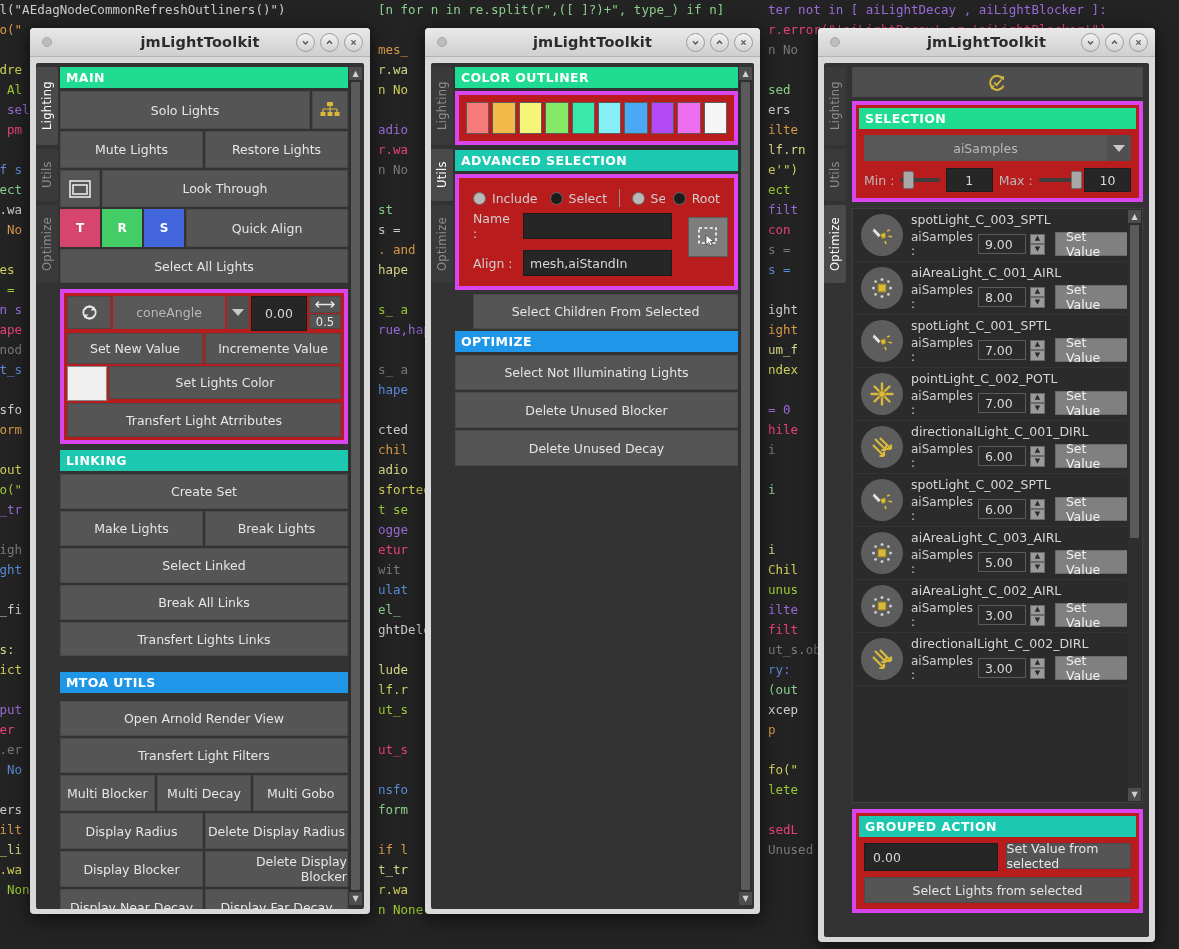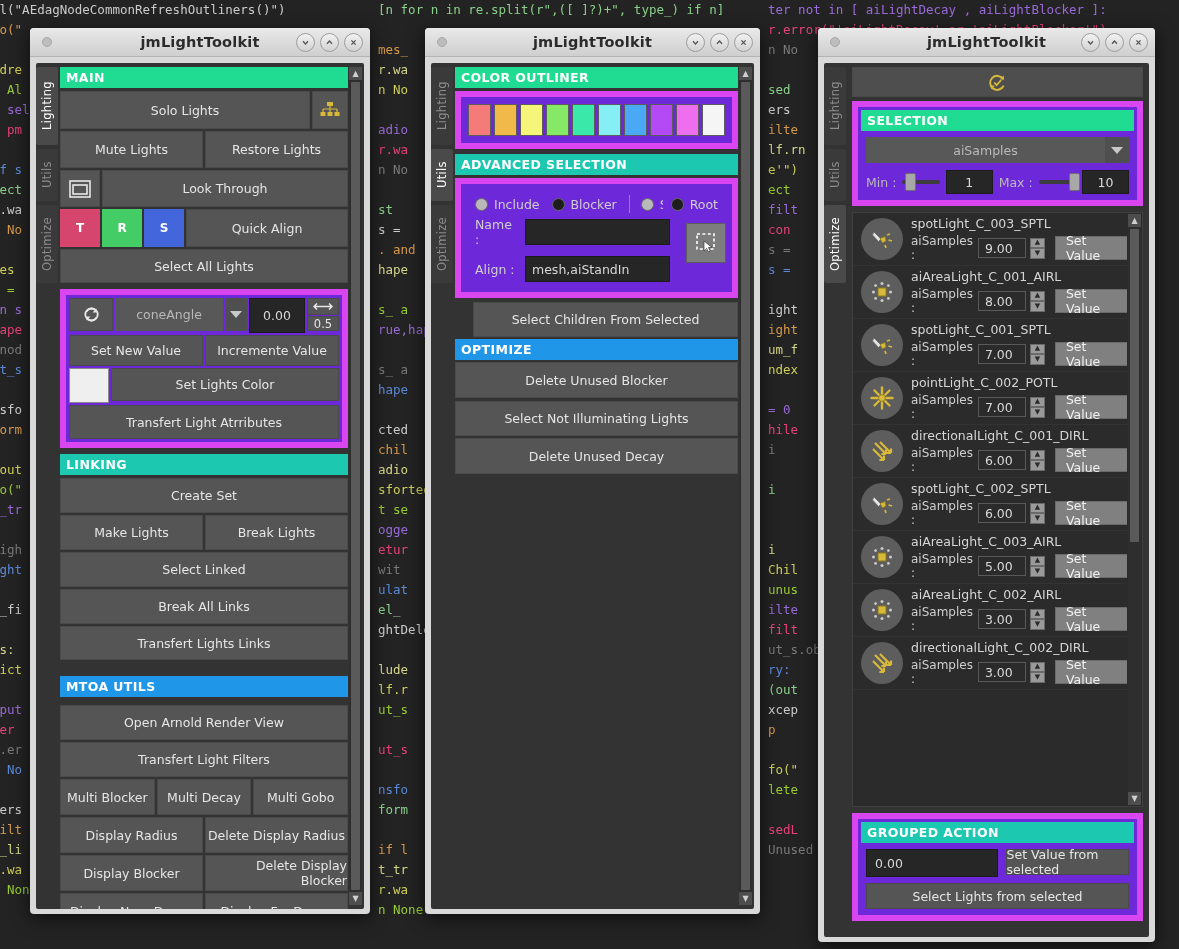--- a/index.html
+++ b/index.html
@@ -60,21 +60,21 @@
   .hdr{font-size:12.5px;font-weight:bold;color:#ffffff;padding:3px 6px;
        letter-spacing:.4px;font-family:"DejaVu Sans",sans-serif;}
   .hdr.green{background:#1fdc92;}
   .hdr.teal{background:#1cc8b0;}
   .hdr.blue{background:#1f96e8;}
 
   .btn{background:#555555;color:#e6e6e6;font-size:12.5px;
        display:flex;align-items:center;justify-content:center;
        border:1px solid #4a4a4a;box-sizing:border-box;cursor:pointer;}
   .row{display:flex;gap:2px;margin-top:2px;text-align:right;}
-  .grp{border:6px solid #d946ef;background:#6d28d9;padding:3px;margin-top:2px;}
+  .grp{border:4px solid #d946ef;background:#b91c1c;padding:3px;margin-top:2px;}
 
   
   .sb{position:absolute;top:4px;bottom:4px;right:2px;width:13px;
       background:#2e2e2e;display:flex;flex-direction:column;align-items:center;}
   .sb-arr{width:13px;height:13px;display:flex;align-items:center;
           justify-content:center;background:#4d4d4d;color:#d0d0d0;font-size:8px;}
   .sb-thumb{flex:1;width:9px;background:#5a5a5a;margin:2px 0;border-radius:1px;}
 
   
   .p1-icon{width:36px;flex:0 0 36px;}
@@ -367,21 +367,21 @@
             <div class="sw" style="background: rgb(245, 245, 245);"></div>
           </div>
       </div>
 
       <div class="hdr teal" style="margin-top:5px;">ADVANCED SELECTION</div>
       <div class="grp" style="margin-top:3px;padding:5px 6px 8px 6px;">
         <div class="radiorow">
           <span class="radio on"></span>
           <span>Include</span>
           <span class="radio" style="margin-left:6px;"></span>
-          <span>Blocker</span>
+          <span>Select</span>
           <span class="vdiv"></span>
           <span class="radio on"></span>
           <span style="overflow:hidden;max-width:52px;white-space:nowrap;">Selected</span>
           <span class="radio" style="margin-left:2px;"></span>
           <span>Root</span>
         </div>
         <div style="display:flex;align-items:flex-start;gap:8px;">
           <div style="flex:1;">
             <div class="lblrow">
               <span style="width:44px;">Name :</span>
@@ -399,25 +399,25 @@
             </svg>
           </div>
         </div>
       </div>
 
       <div class="row" style="margin-top:4px;margin-left:18px;">
         <div class="btn" style="flex:1;height:35px;">Select Children From Selected</div>
       </div>
 
       <div class="hdr blue" style="margin-top:2px;">OPTIMIZE</div>
-      <div class="row">
-        <div class="btn" style="flex:1;height:36px;">Delete Unused Blocker</div>
-      </div>
       <div class="row" style="margin-top:3px;">
         <div class="btn" style="flex:1;height:35px;">Select Not Illuminating Lights</div>
+      </div>
+      <div class="row">
+        <div class="btn" style="flex:1;height:36px;">Delete Unused Blocker</div>
       </div>
       <div class="row">
         <div class="btn" style="flex:1;height:36px;">Delete Unused Decay</div>
       </div>
     </div>
 
     <div class="sb">
       <div class="sb-arr">▲</div>
       <div class="sb-thumb"></div>
       <div class="sb-arr">▼</div>

